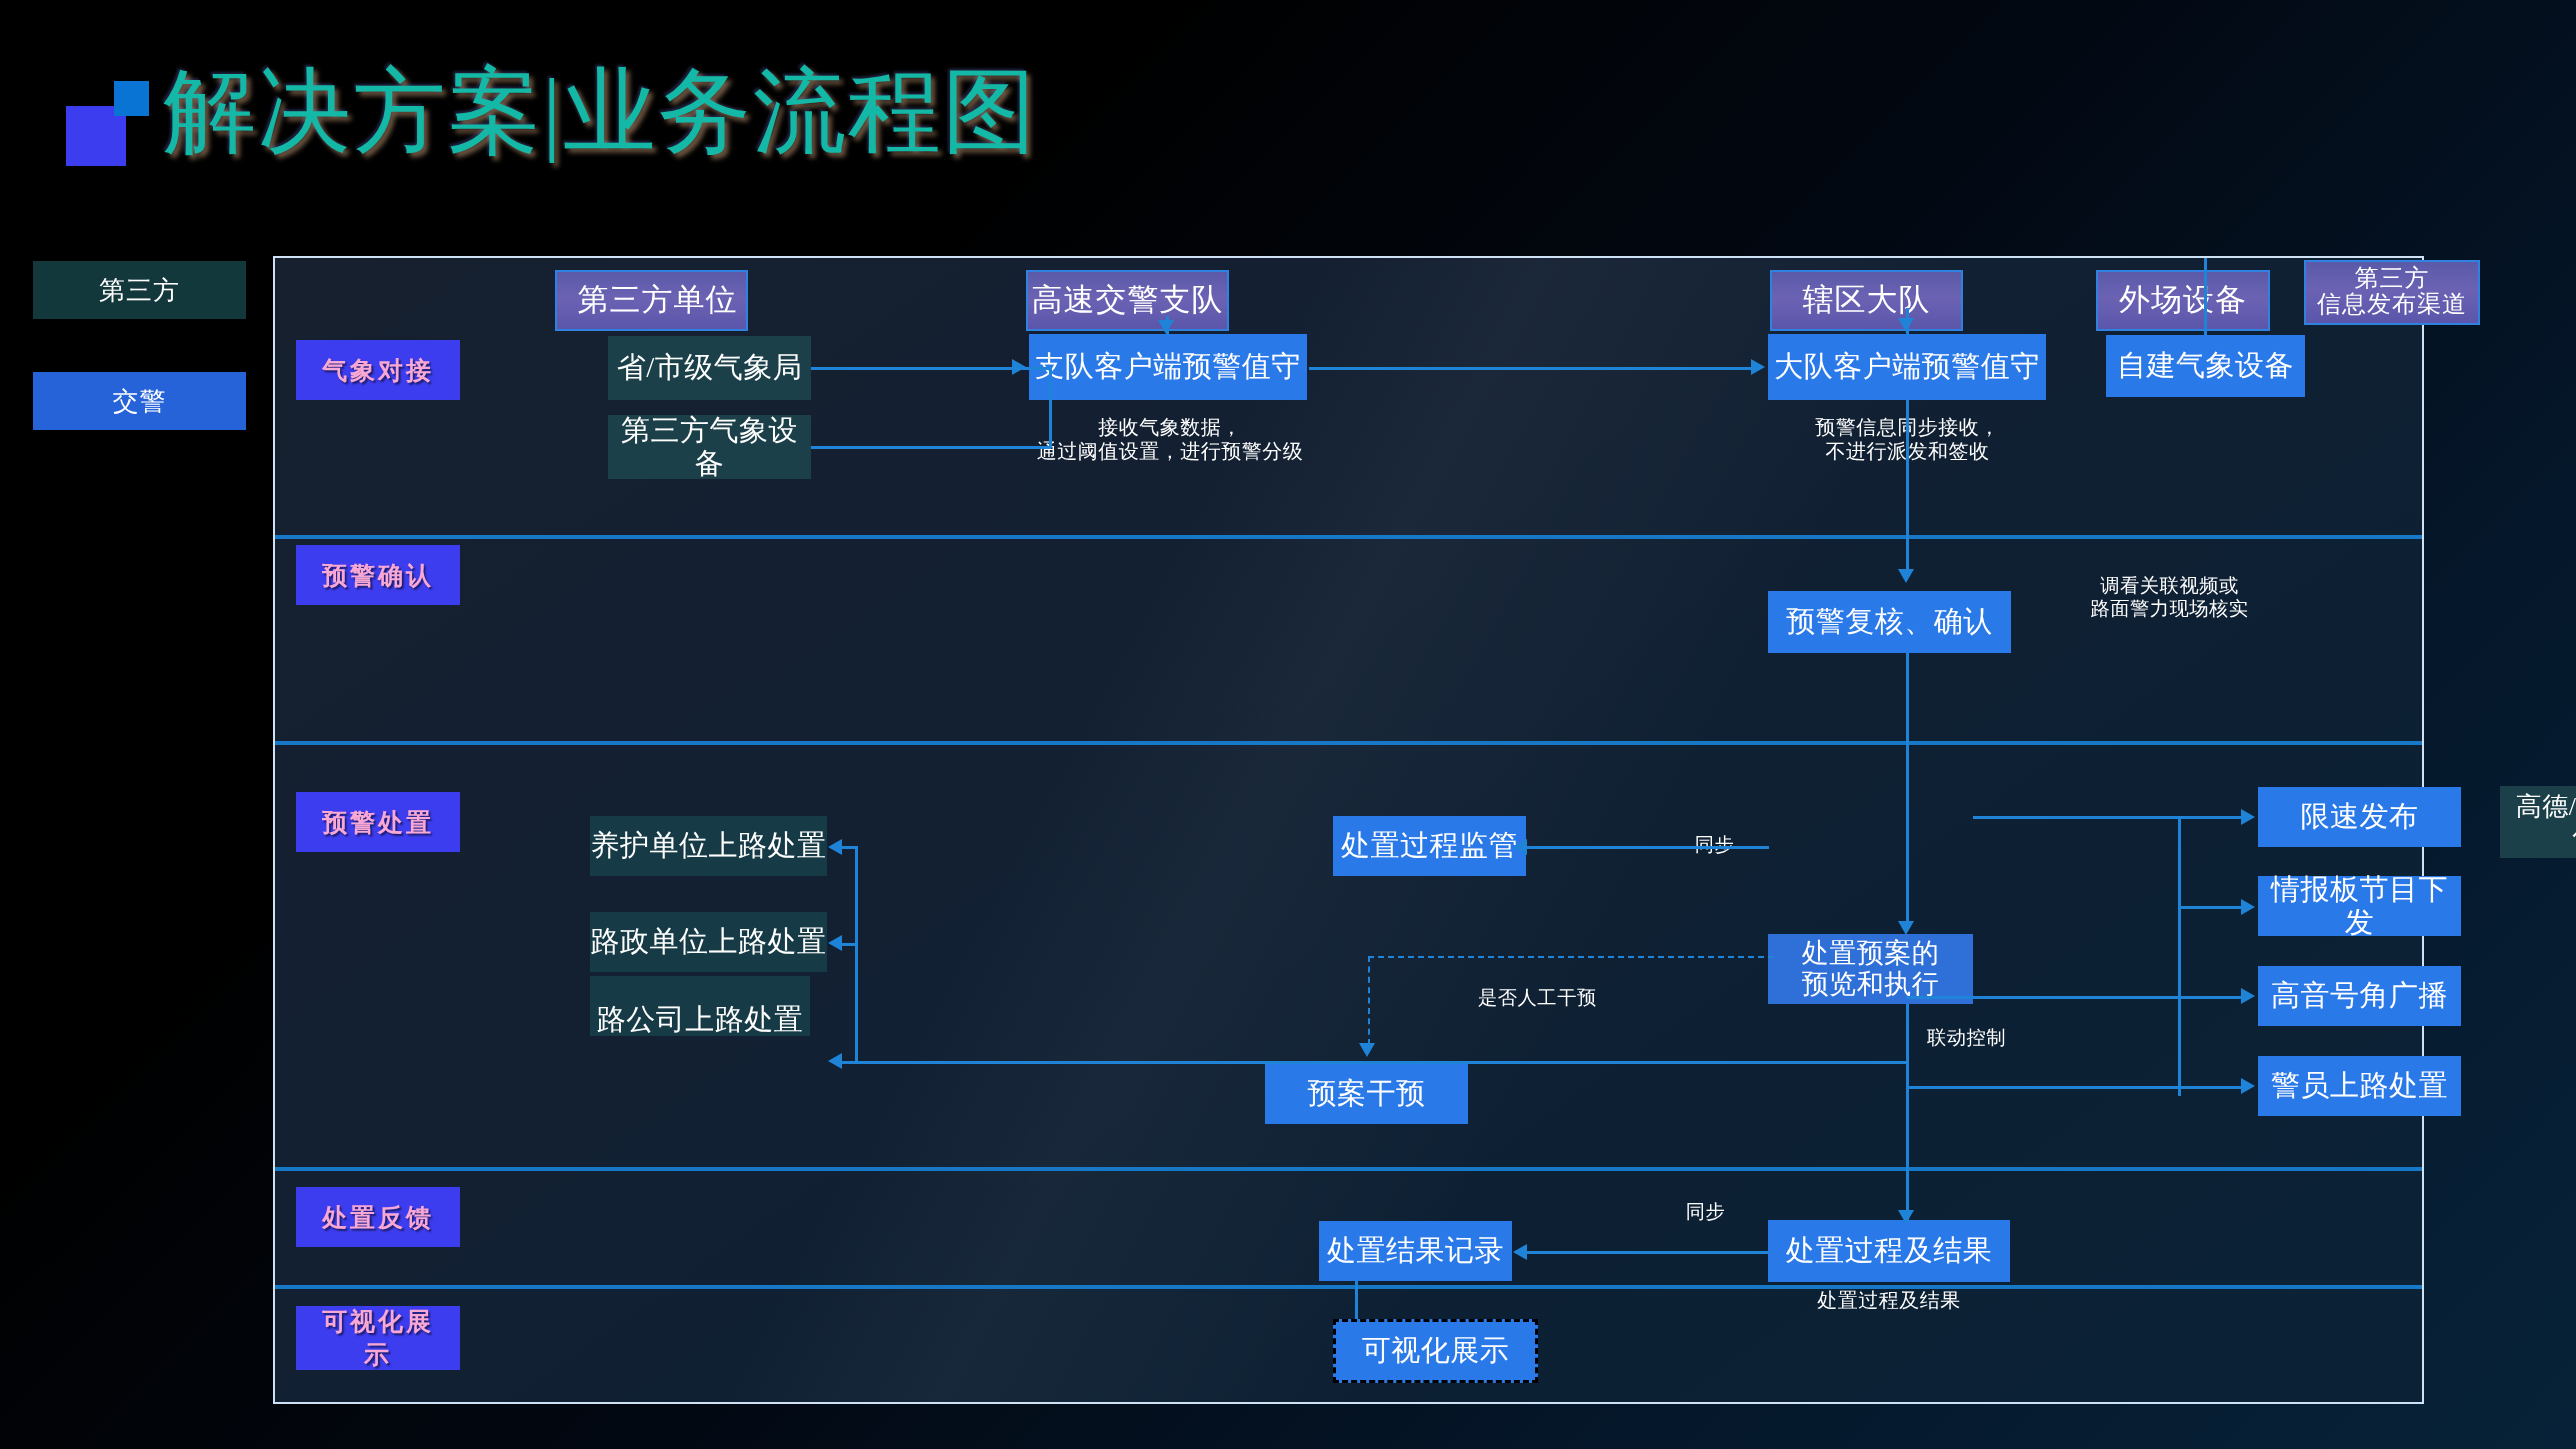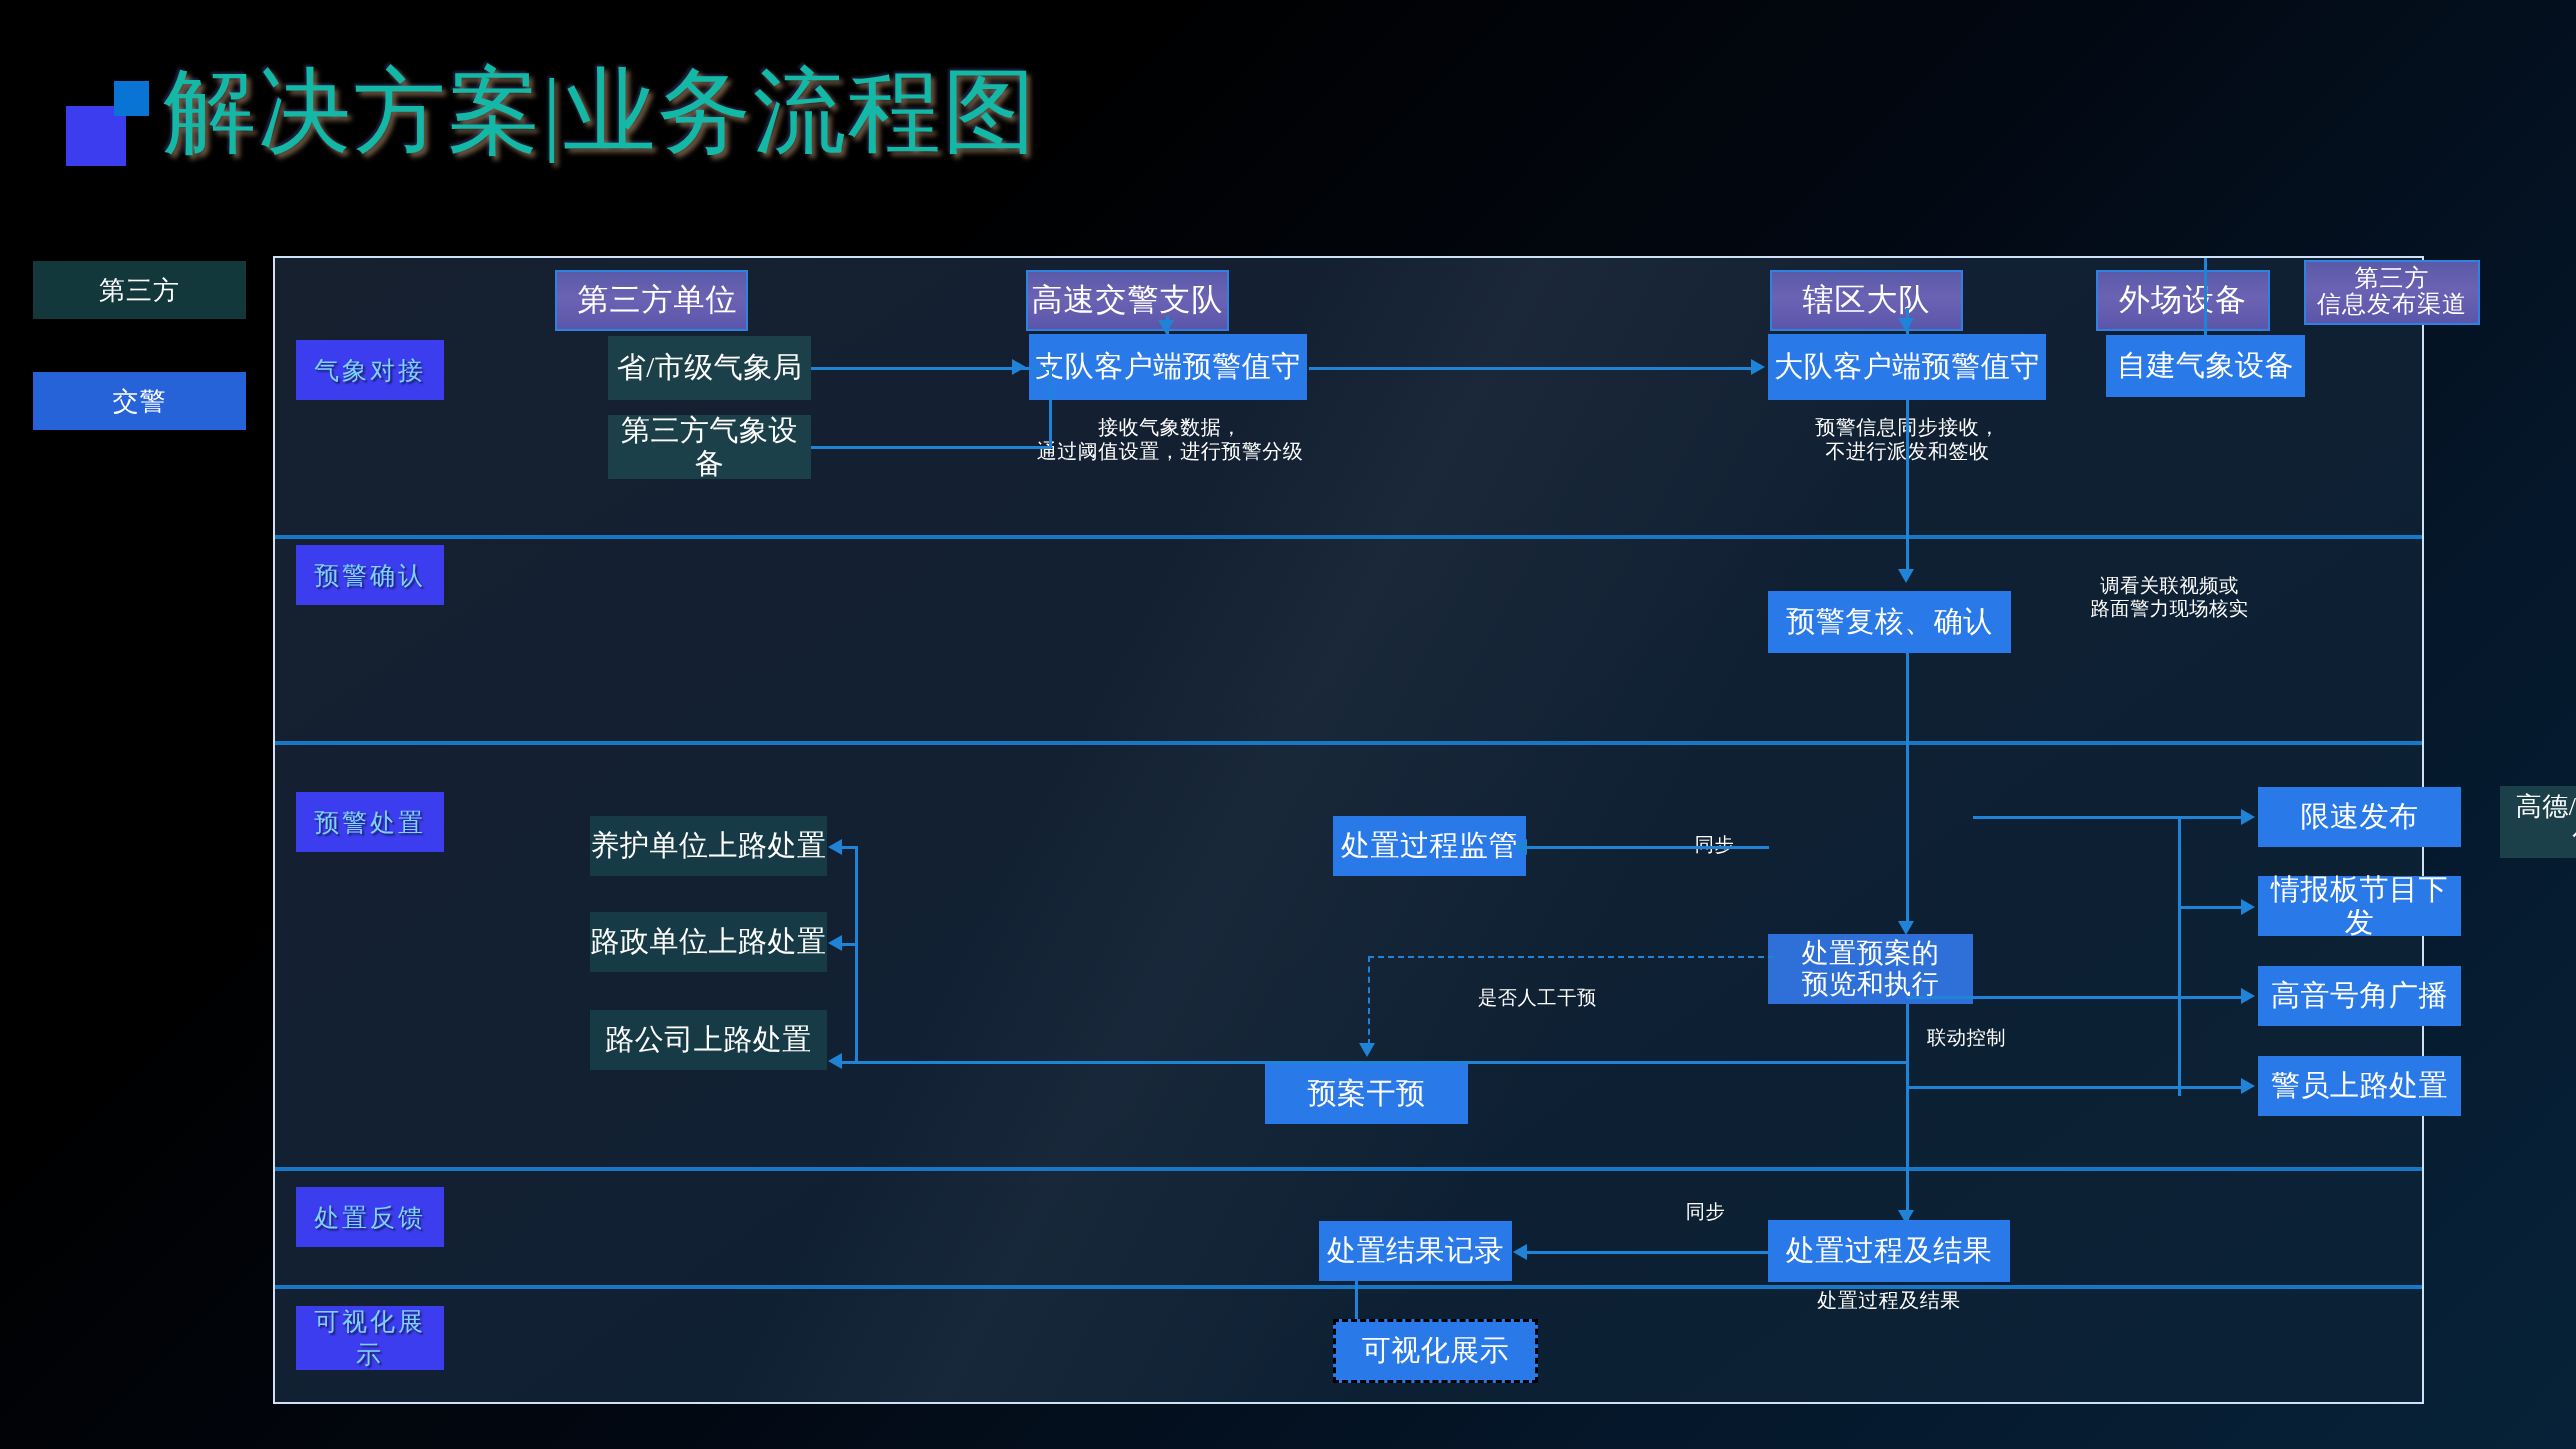--- a/index.html
+++ b/index.html
@@ -37,23 +37,23 @@
   .rowline{position:absolute;left:0;width:100%;height:3.9px;background:#1778c8;}
 
   
   .hdr{position:absolute;height:61px;border:2.9px solid #2f82e0;box-sizing:border-box;
        background:linear-gradient(180deg,#5a5aa8 0%,#6b62b3 45%,#5b56ab 100%);
        display:flex;align-items:center;justify-content:center;color:#ffffff;font-size:31px;line-height:1.08;
        text-align:center;letter-spacing:1px;}
   .hdr.two{height:65px;font-size:24px;}
 
   
-  .stagelbl{position:absolute;width:148px;background:#3d3df0;color:#7dd3fc;
+  .stagelbl{position:absolute;width:164px;background:#3d3df0;color:#f9a8d4;
             display:flex;align-items:center;justify-content:center;text-align:center;
-            font-family:"DejaVu Sans","Liberation Sans",sans-serif;font-weight:normal;
+            font-family:"DejaVu Sans","Liberation Sans",sans-serif;font-weight:bold;
             font-size:25px;letter-spacing:2.9px;text-shadow:1.9px 1.9px 1.9px rgba(0,0,0,.55);}
 
   
   .node{position:absolute;display:flex;align-items:center;justify-content:center;text-align:center;
         color:#ffffff;font-size:29px;line-height:1.14;box-sizing:border-box;letter-spacing:0.5px;}
   .n-blue{background:#2a79e8;}
   .n-blue2{background:#2f6fd8;border:1.9px solid #2f6fd8;}
   .n-teal{background:#1c4049;}
   .n-teal2{background:#173b46;}
   .n-dashed{background:#2a79e8;border:3.9px dashed #000000;}
@@ -200,21 +200,21 @@
     <div class="node n-blue" style="left:1058px;top:558px;width:193px;height:60px;">
       <span>处置过程监管</span>
     </div>
 
     <div class="node n-teal2" style="left:315px;top:558px;width:237px;height:60px;">
       <span>养护单位上路处置</span>
     </div>
     <div class="node n-teal2" style="left:315px;top:654px;width:237px;height:60px;">
       <span>路政单位上路处置</span>
     </div>
-    <div class="node n-teal2" style="left:315px;top:752px;width:237px;height:60px;">
+    <div class="node n-teal2" style="left:315px;top:718px;width:220px;height:60px;align-items:flex-end;">
       <span>路公司上路处置</span>
     </div>
 
     <div class="node n-blue" style="left:1983px;top:529px;width:203px;height:60px;">
       <span>限速发布</span>
     </div>
     <div class="node n-blue" style="left:1983px;top:618px;width:203px;height:60px;">
       <span>情报板节目下发</span>
     </div>
     <div class="node n-blue" style="left:1983px;top:708px;width:203px;height:60px;">

